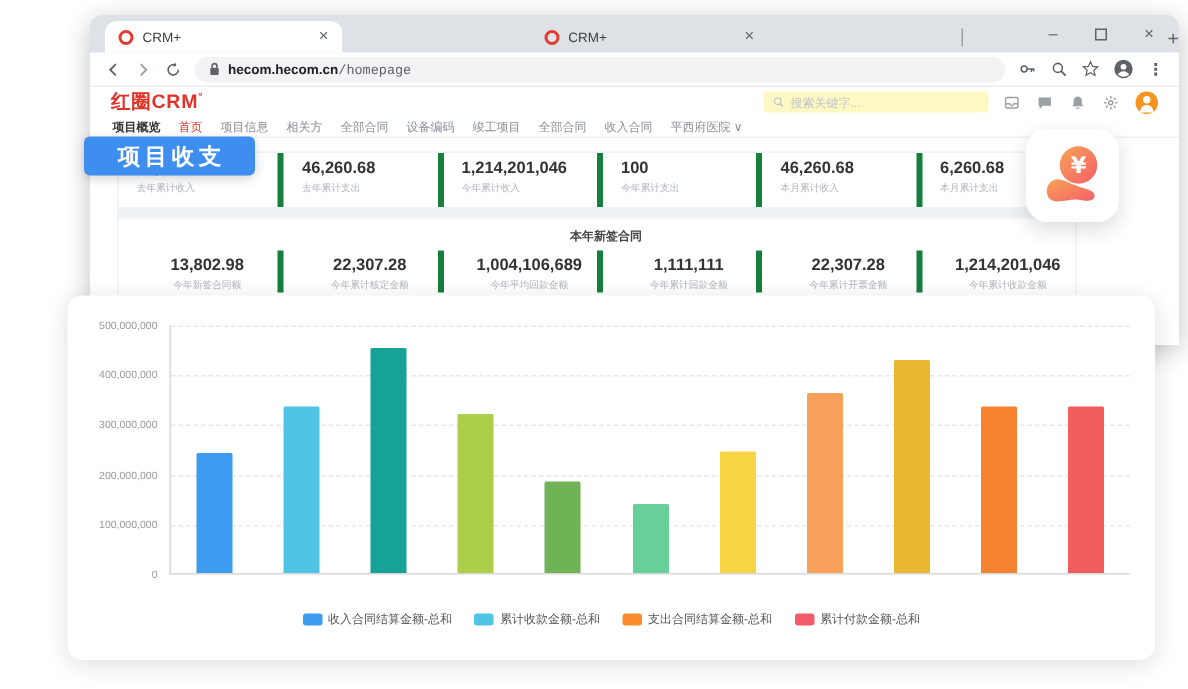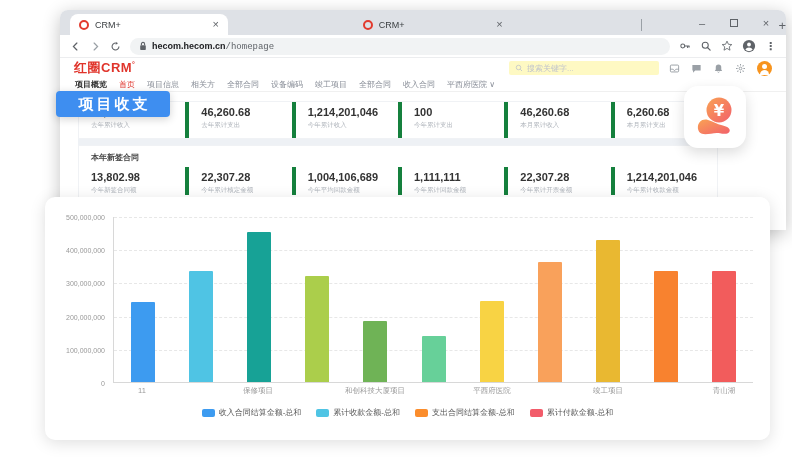--- a/index.html
+++ b/index.html
@@ -56,21 +56,21 @@
   .nav { display:flex; gap:12px; align-items:center; padding:0 15px; height:15px;
     font-size:8px; color:#8A8F99; border-bottom:1px solid #F0F0F0; white-space:nowrap; }
   .nav-item.bold { color:#333; font-weight:bold; }
   .nav-item.red { color:#E0342B; }
 
   .stats-wrap { position:absolute; left:18px; top:43px; width:640px; bottom:0; }
   .stat-row { background:#fff; border:1px solid #F0F2F5; display:grid;
     grid-template-columns:repeat(6,1fr); }
   .stat-row-1 { height:38px; }
   .stat-gap { height:6px; background:#EEF1F5; }
-  .stat-panel-2 { background:#fff; border:1px solid #F0F2F5; height:86px; }
+  .stat-panel-2 { background:#fff; border:1px solid #F0F2F5; height:86px;text-align:center; }
   .section-title { font-size:8px; font-weight:bold; color:#444; padding:6px 0 4px 12px; }
   .stat-col { padding:4px 0 0 12px; }
   .stat-col + .stat-col { border-left:4px solid #15803d; }
   .stat-row-2 .stat-col { border-top:none; }
   .stat-row-2 { display:grid; grid-template-columns:repeat(6,1fr); }
   .stat-value { font-size:11px; font-weight:bold; color:#333; white-space:nowrap; }
   .stat-label { font-size:6.5px; color:#AFB4BB; margin-top:3px; white-space:nowrap; }
 
   .page-scrollbar { position:absolute; left:649px; top:140px; width:10px; height:46px;
     background:#D9DDE2; border-radius:3px; }
@@ -348,33 +348,20 @@
       <div class="bar-slot">
         <div class="bar" style="height: 86%; background: rgb(233, 184, 49);"></div>
       </div>
       <div class="bar-slot">
         <div class="bar" style="height: 67%; background: rgb(248, 130, 47);"></div>
       </div>
       <div class="bar-slot">
         <div class="bar" style="height: 67%; background: rgb(242, 92, 92);"></div>
       </div>
     </div>
-  <div class="x-labels">
-      <div class="xlabel">11</div>
-      <div class="xlabel"></div>
-      <div class="xlabel">保修项目</div>
-      <div class="xlabel"></div>
-      <div class="xlabel">和创科技大厦项目</div>
-      <div class="xlabel"></div>
-      <div class="xlabel">平西府医院</div>
-      <div class="xlabel"></div>
-      <div class="xlabel">竣工项目</div>
-      <div class="xlabel"></div>
-      <div class="xlabel">青山湖</div>
-    </div>
   <div class="legend">
       <div class="legend-item">
         <span class="chip" style="background: rgb(61, 155, 240);"></span>
         <span class="legend-label">收入合同结算金额-总和</span>
       </div>
       <div class="legend-item">
         <span class="chip" style="background: rgb(79, 196, 228);"></span>
         <span class="legend-label">累计收款金额-总和</span>
       </div>
       <div class="legend-item">

